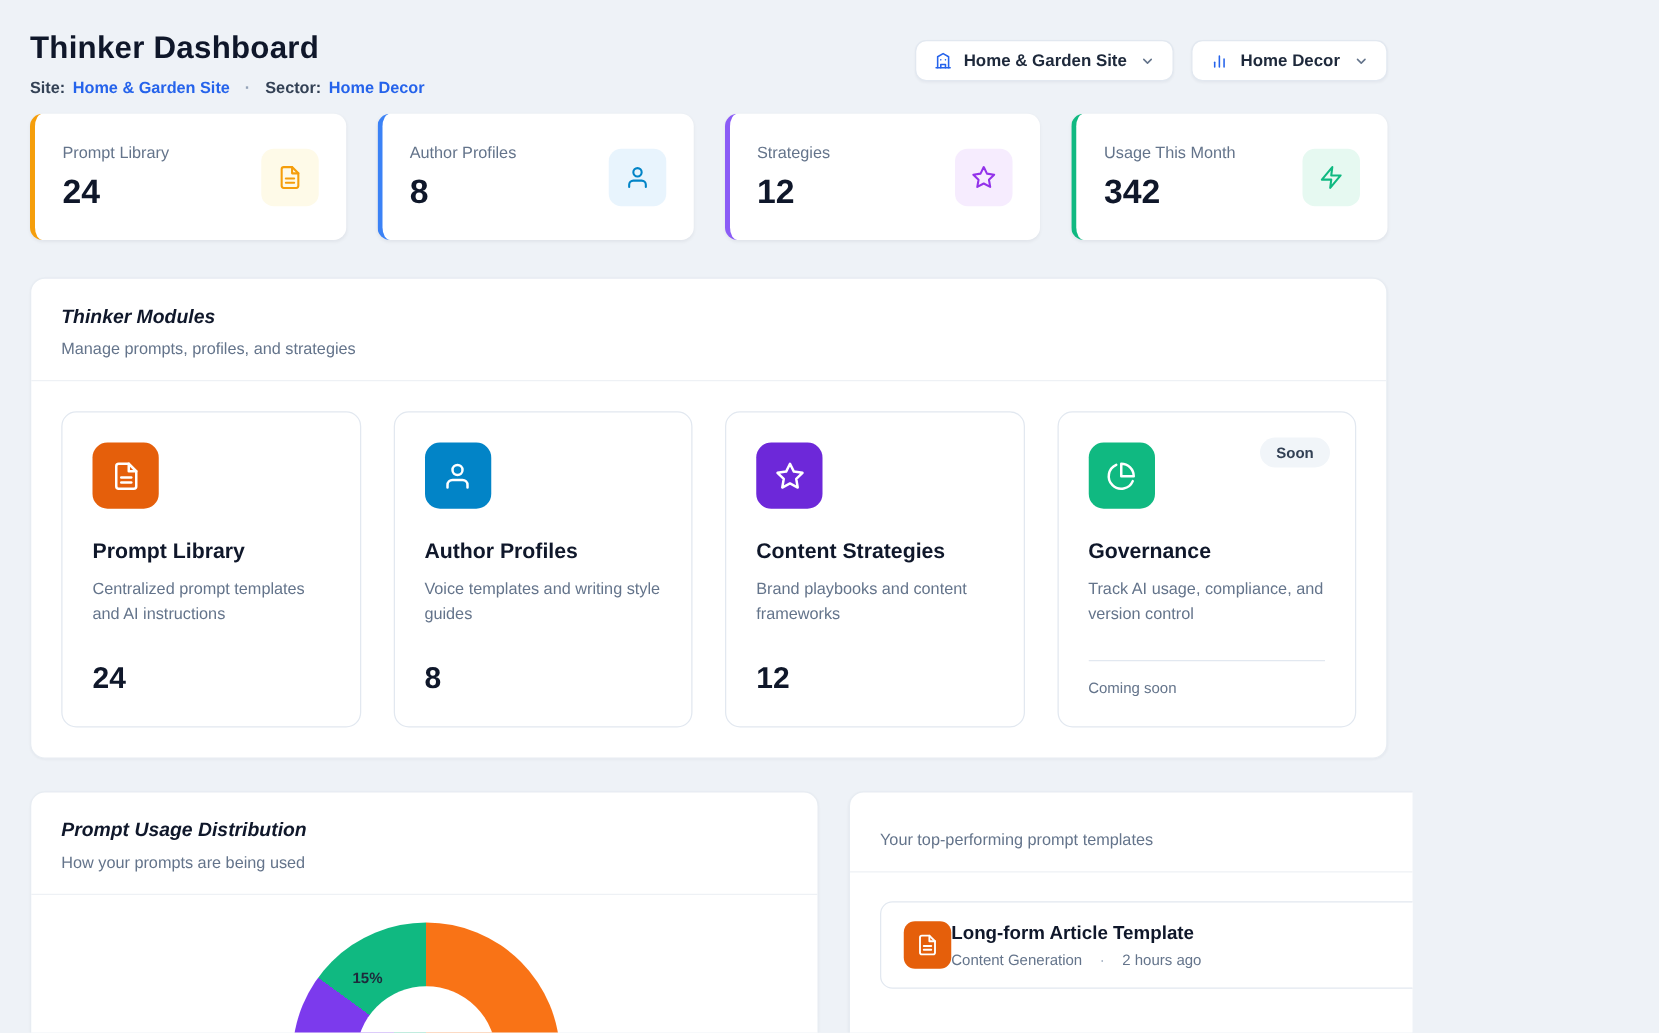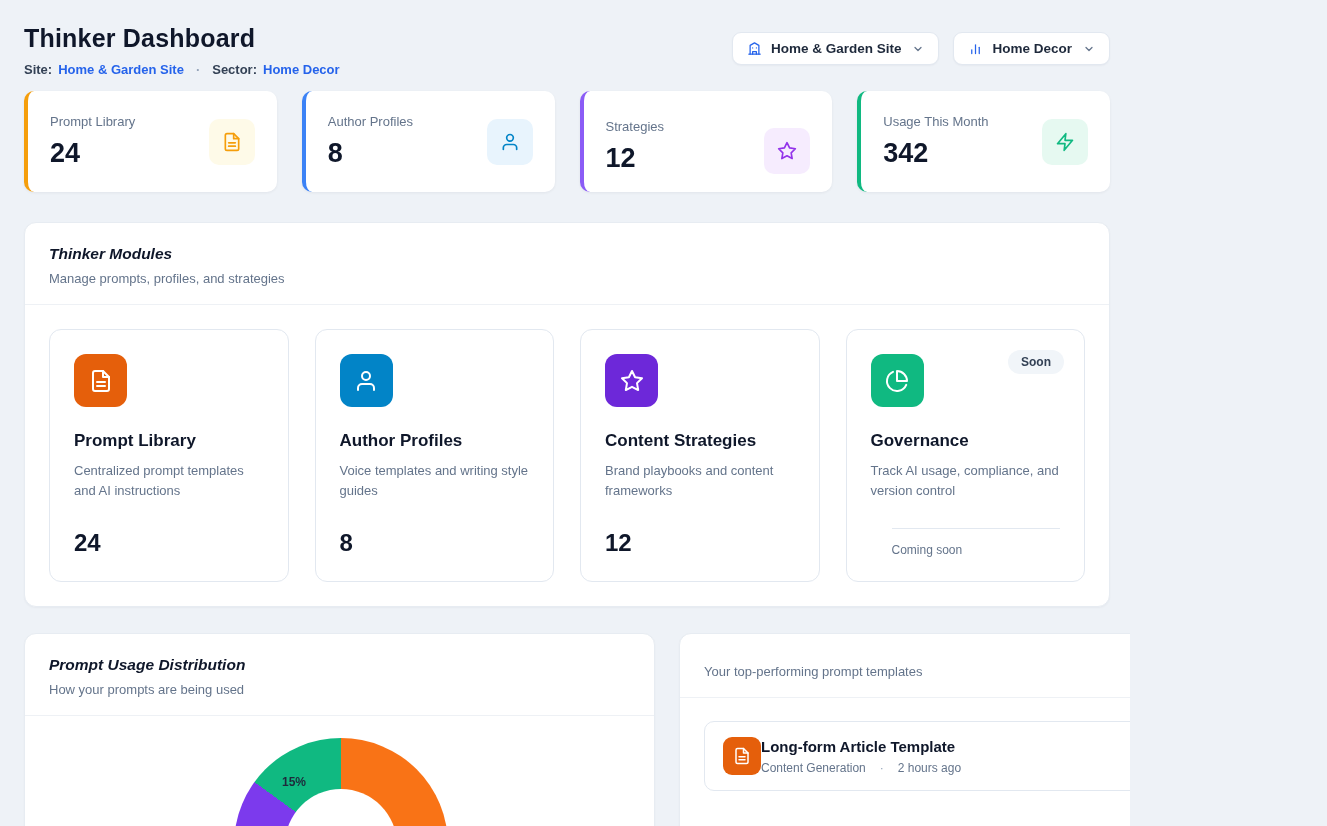--- a/index.html
+++ b/index.html
@@ -33,21 +33,21 @@
   
   .stats-row { display: grid; grid-template-columns: repeat(4, 1fr); gap: 25px; margin-bottom: 30px; }
   .stat-card {
     background: #fff; border-radius: 10px; padding: 18px 22px;
     display: flex; justify-content: space-between; align-items: center;
     height: 101px; box-shadow: 0 1px 3px rgba(15,23,42,.06);
     border-left: 4px solid transparent;
   }
   .stat-card.accent-orange { border-left-color: #f59e0b; }
   .stat-card.accent-blue   { border-left-color: #3b82f6; }
-  .stat-card.accent-purple { border-left-color: #8b5cf6; align-items: flex-end; }
+  .stat-card.accent-purple { border-left-color: #8b5cf6; }
   .stat-card.accent-green  { border-left-color: #10b981; }
   .stat-label { font-size: 13px; color: #64748b; }
   .stat-value { font-size: 27px; font-weight: 700; color: #0f172a; margin-top: 9px; }
   .stat-iconbox { width: 46px; height: 46px; border-radius: 10px; display: flex; align-items: center; justify-content: center; }
   .stat-iconbox svg { width: 20px; height: 20px; }
   .ib-orange { background: #fefae8; color: #f59e0b; }
   .ib-blue   { background: #e8f4fd; color: #0284c7; }
   .ib-purple { background: #f6ecfe; color: #9333ea; }
   .ib-green  { background: #e6f9f1; color: #10b981; }
 
@@ -73,21 +73,21 @@
   .mi-purple { background: #6d28d9; }
   .mi-green  { background: #10b981; }
   .module-title { font-size: 17px; font-weight: 700; color: #0f172a; margin-top: 24px; }
   .module-desc { font-size: 13px; color: #64748b; line-height: 1.55; margin-top: 10px; }
   .module-value { font-size: 24px; font-weight: 700; color: #0f172a; margin-top: auto; }
   .soon-badge {
     position: absolute; top: 20px; right: 20px;
     background: #f1f5f9; color: #334155; border-radius: 999px;
     padding: 5px 13px; font-size: 12px; font-weight: 600;
   }
-  .module-footer { margin-top: auto; border-top: 1px solid #e2e8f0; padding-top: 14px; font-size: 12px; color: #64748b; margin-left: 21px; }
+  .module-footer { margin-top: auto; border-top: 1px solid #e2e8f0; padding-top: 14px; font-size: 12px; color: #64748b; }
 
   
   .bottom-row { display: grid; grid-template-columns: 631px 628px; gap: 24px; }
   .bottom-card { height: 420px; }
   .chart-body { position: relative; height: 320px; overflow: hidden; }
   .donut {
     position: absolute; left: 209px; top: 22px;
     width: 214px; height: 214px; border-radius: 50%;
   }
   .donut::after {

